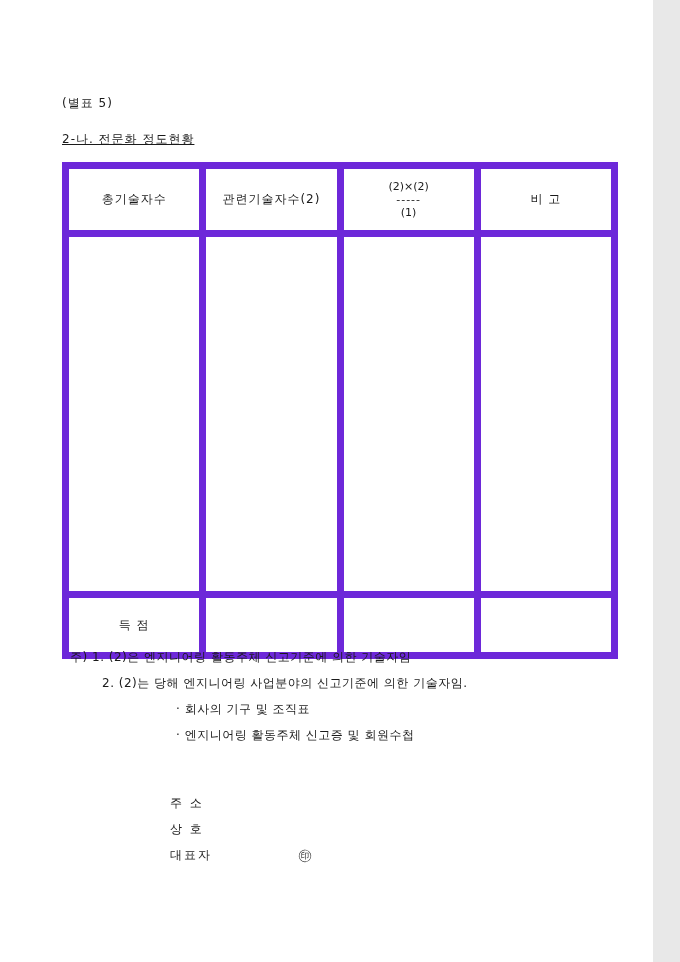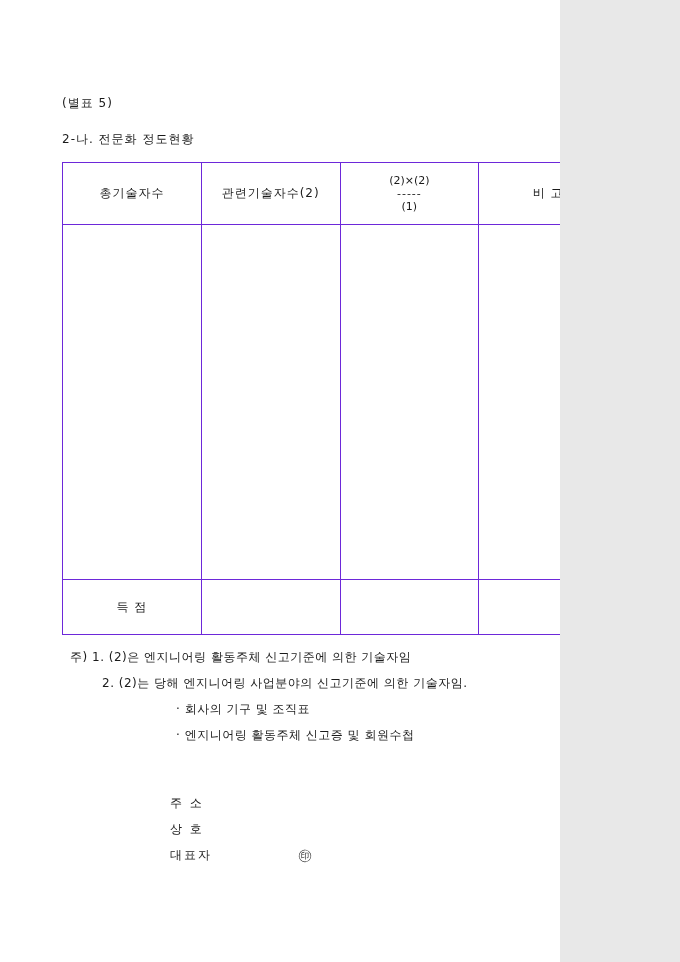--- a/index.html
+++ b/index.html
@@ -2,51 +2,52 @@
 <html><head>
 <meta charset="utf-8">
 <style>
   html, body {
     margin: 0;
     padding: 0;
     background: #e8e8e8;
   }
   .page {
     position: relative;
-    width: 560px;
+    width: 653px;
     height: 962px;
     background: #ffffff;
     font-family: "DejaVu Sans", "Liberation Sans", sans-serif;
     color: #1a1a1a;
     font-size: 12px;
     overflow: hidden;
   }
   .annex-label {
     position: absolute;
     left: 62px;
     top: 95px;
     letter-spacing: 1px;
   }
   .doc-title {
     position: absolute;
     left: 62px;
     top: 131px;
     letter-spacing: 1px;
+    text-decoration: underline;
   }
   table.form-table {
     position: absolute;
     left: 62px;
     top: 162px;
     width: 556px;
     border-collapse: collapse;
     table-layout: fixed;
   }
   table.form-table th,
   table.form-table td {
-    border: 1px solid #6d28d9;
+    border: 7px solid #6d28d9;
     font-weight: normal;
     text-align: center;
     vertical-align: middle;
     font-size: 12px;
     letter-spacing: 1px;
     padding: 0;
   }
   tr.header-row th { height: 61px; }
   tr.body-row td { height: 354px; }
   tr.footer-row td { height: 54px; margin-left: 28px; }

